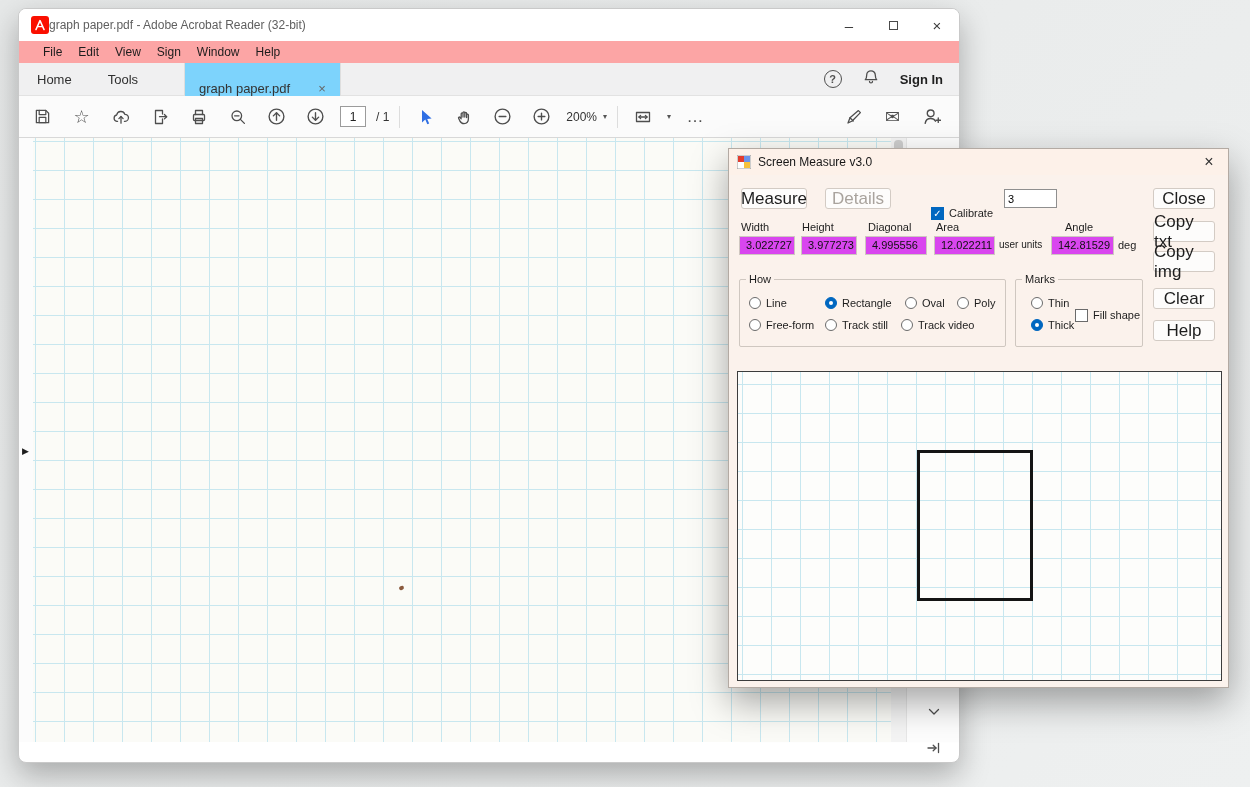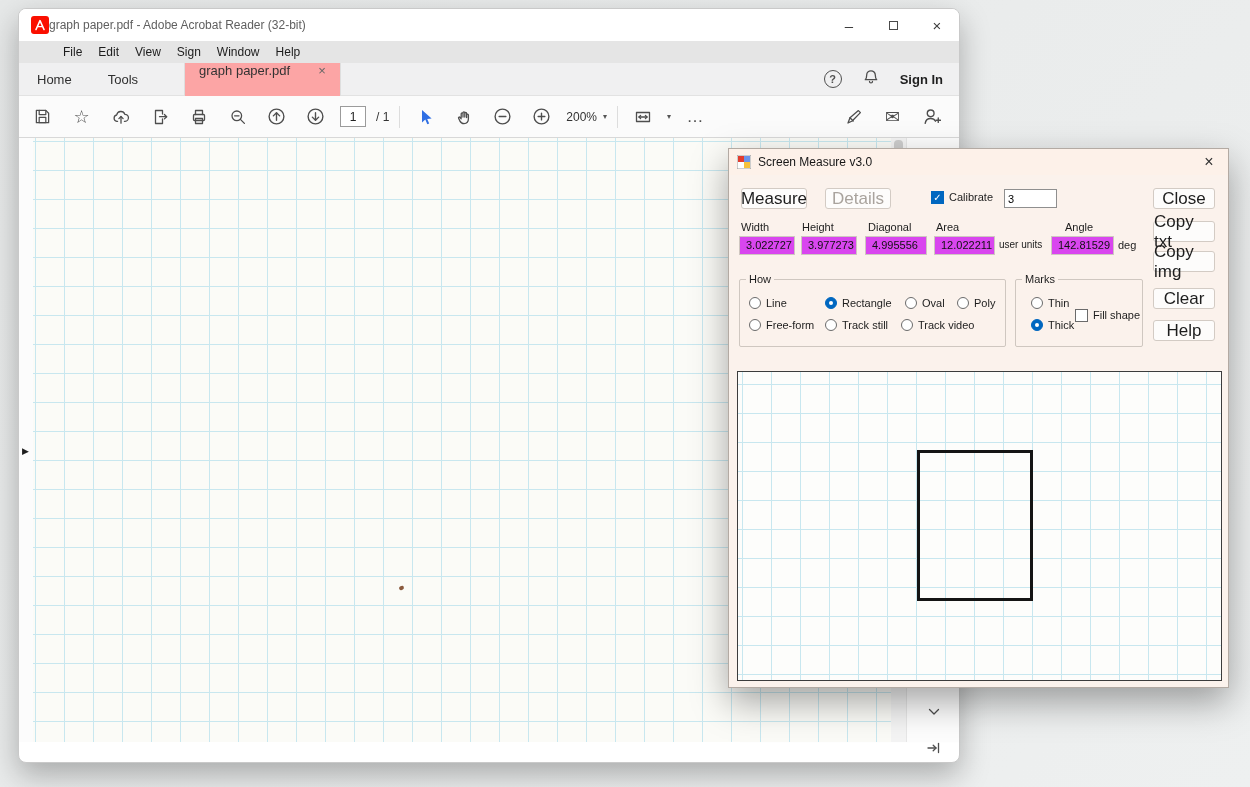--- a/index.html
+++ b/index.html
@@ -10,27 +10,27 @@
   #acrobat { position:absolute; left:18px; top:8px; width:942px; height:755px; background:#fff;
              border:1px solid #c9c9c9; border-radius:8px; box-shadow:0 12px 30px rgba(0,0,0,.28); overflow:hidden; }
 
   .titlebar { position:absolute; left:0; top:0; right:0; height:32px; display:flex; align-items:center; padding-left:12px; background:#fff; }
   .app-icon { width:18px; height:18px; flex:0 0 auto; }
   .win-title { font-size:12px; color:#5f5f5f; white-space:nowrap; }
   .win-controls { position:absolute; right:0; top:0; height:32px; display:flex; }
   .wc { width:44px; height:32px; display:flex; align-items:center; justify-content:center; color:#3d3d3d; font-size:15px; }
   .maxbox { width:9px; height:9px; border:1px solid #4a4a4a; display:inline-block; }
 
-  .menubar { position:absolute; left:0; top:32px; right:0; height:22px; display:flex; align-items:center; padding-left:36px; background:#e5e5e5; }
+  .menubar { position:absolute; left:0; top:32px; right:0; height:22px; display:flex; align-items:center; padding-left:16px; background:#fca5a5; }
   .menu-item { font-size:12px; color:#1c1c1c; padding:0 8px; }
 
   .tabbar { position:absolute; left:0; top:54px; right:0; height:33px; background:#f0f0f1; border-bottom:1px solid #e2e2e2; display:flex; align-items:center; }
   .tb-btn { font-size:13px; color:#2f2f2f; padding:0 18px; line-height:33px; }
-  .doc-tab { margin-left:28px; height:33px; background:#fca5a5; border-left:1px solid #dedede; border-right:1px solid #dedede;
-             display:flex; align-items:flex-start; gap:28px; padding:0 14px; }
+  .doc-tab { margin-left:28px; height:33px; background:#7dd3fc; border-left:1px solid #dedede; border-right:1px solid #dedede;
+             display:flex; align-items:flex-end; gap:28px; padding:0 14px; }
   .doc-tab-label { font-size:13px; color:#333; }
   .tab-close { font-size:13px; color:#666; }
   .tabbar-right { margin-left:auto; display:flex; align-items:center; gap:20px; padding-right:16px; }
   .help-circle { width:18px; height:18px; border:1.5px solid #4f4f4f; border-radius:50%; font-size:11px; font-weight:bold; color:#4f4f4f;
                  display:flex; align-items:center; justify-content:center; }
   .signin { font-size:13px; font-weight:bold; color:#1f1f1f; }
 
   .toolbar { position:absolute; left:0; top:87px; right:0; height:42px; background:#fbfbfb; border-bottom:1px solid #d8d8d8;
              display:flex; align-items:center; padding:0 9px; gap:10px; }
   .ticon { width:29px; height:29px; display:flex; align-items:center; justify-content:center; color:#4e4e4e; flex:0 0 auto; }
@@ -302,21 +302,21 @@
         <rect x="7" y="7" width="6" height="6" fill="#f6c13c"></rect>
         <rect x="7" y="1" width="6" height="6" fill="#3b6fe2" opacity=".75"></rect>
       </svg>
       <span class="dlg-title">Screen Measure v3.0</span>
       <span class="dlg-close">×</span>
     </div>
 
     <div class="btn" style="left:12px;top:39px;width:66px">Measure</div>
     <div class="btn disabled" style="left:96px;top:39px;width:66px">Details</div>
 
-    <label class="check" style="left:202px;top:41px">
+    <label class="check" style="left:202px;top:57px">
       <span class="cbx on"></span>
       <span>Calibrate</span>
     </label>
     <input class="cal-input" value="3" style="">
     <div class="btn" style="left:424px;top:39px;width:62px">Close</div>
 
     <span class="fldlabel" style="left:12px;top:72px">Width</span>
     <span class="fldlabel" style="left:73px;top:72px">Height</span>
     <span class="fldlabel" style="left:139px;top:72px">Diagonal</span>
     <span class="fldlabel" style="left:207px;top:72px">Area</span>

